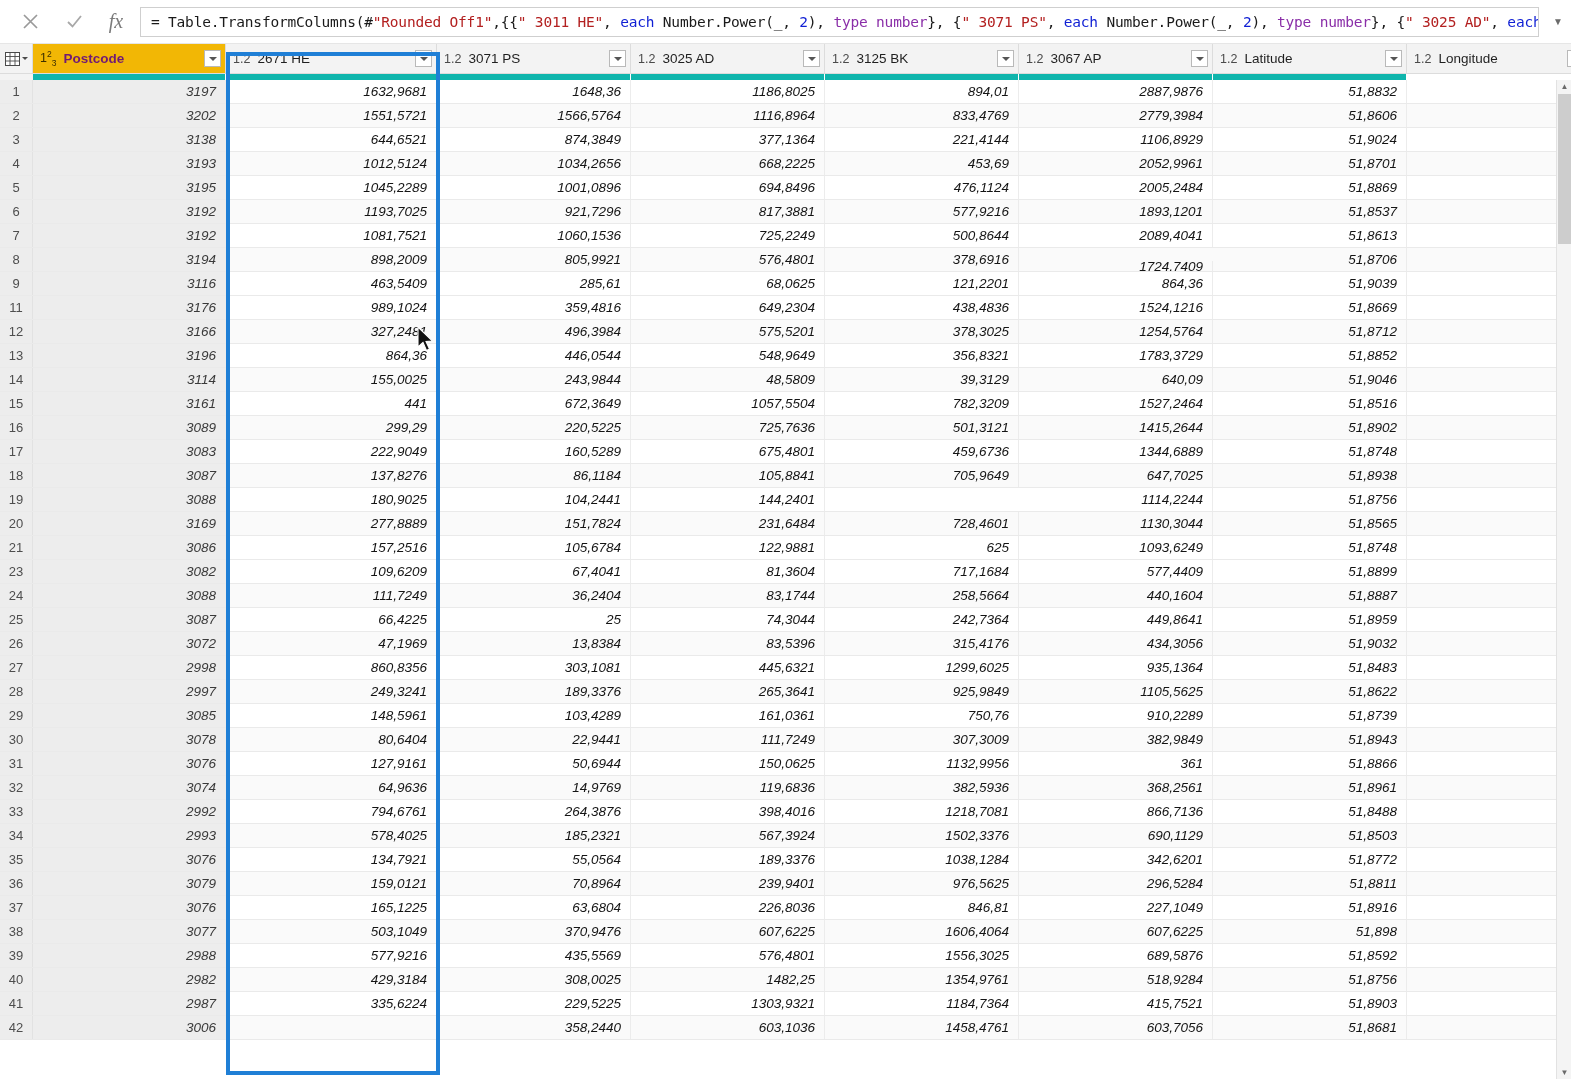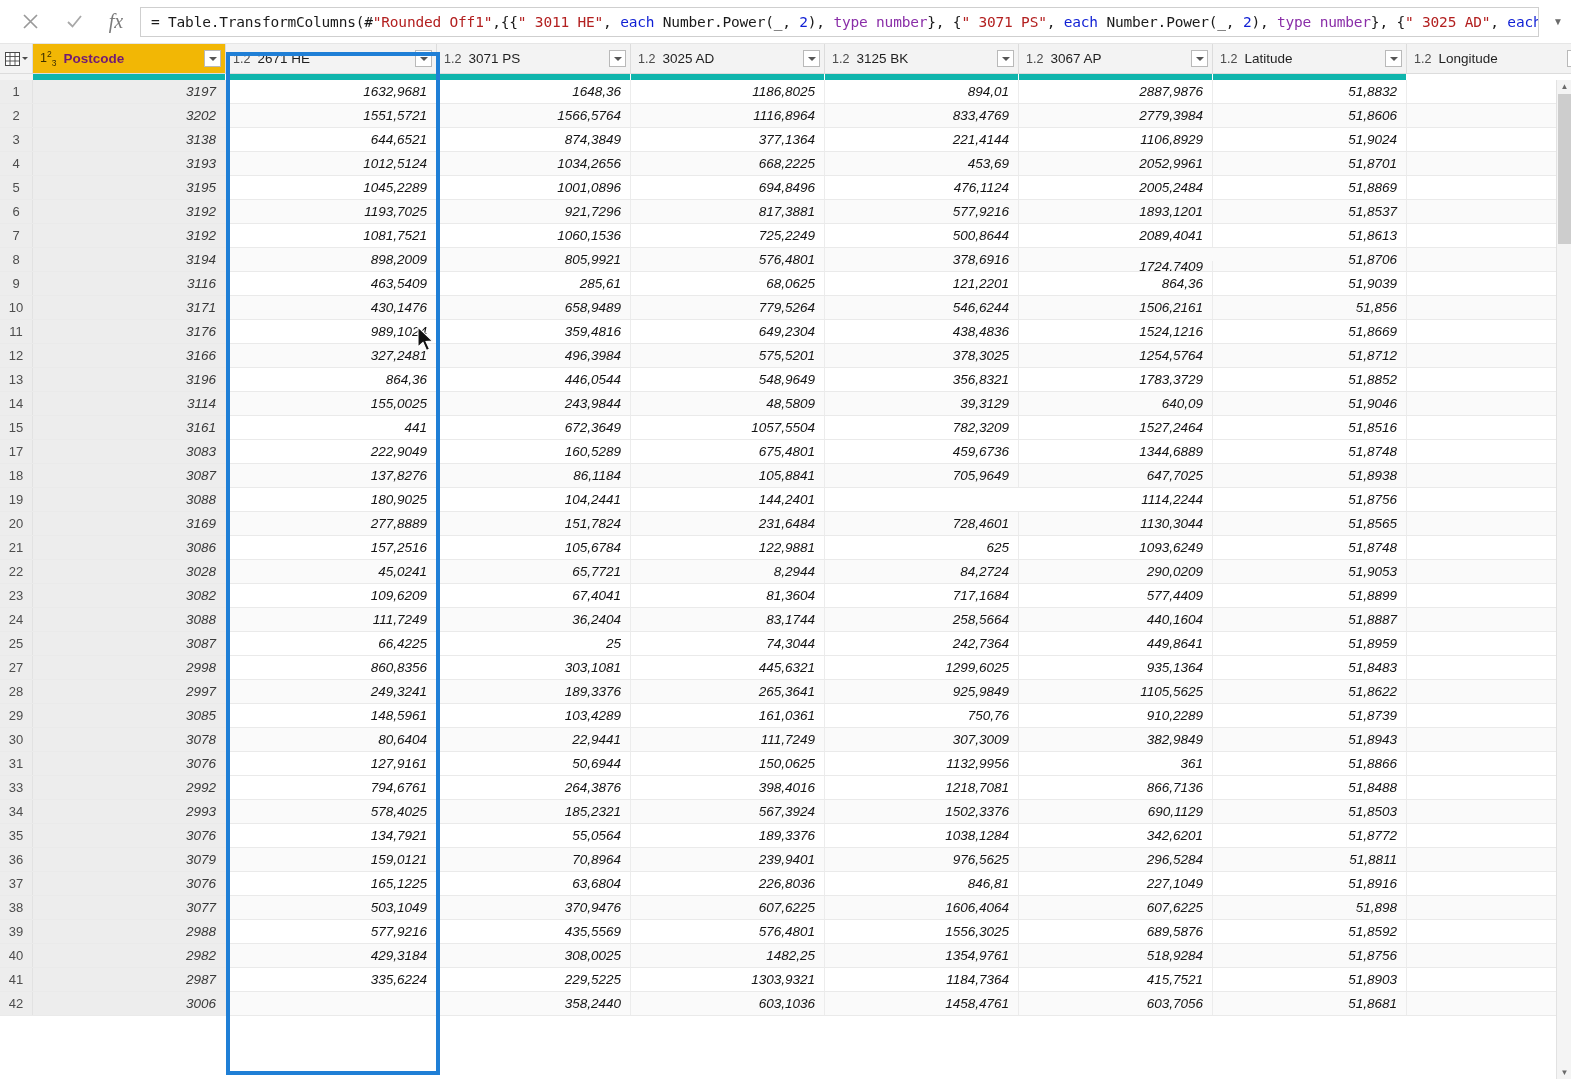--- a/index.html
+++ b/index.html
@@ -392,31 +392,20 @@
         <div class="rownum">9</div>
         <div class="cell postcode" style="width: 193px; min-width: 193px;">3116</div>
         <div class="cell" style="width: 211px; min-width: 211px;">463,5409</div>
         <div class="cell" style="width: 194px; min-width: 194px;">285,61</div>
         <div class="cell" style="width: 194px; min-width: 194px;">68,0625</div>
         <div class="cell" style="width: 194px; min-width: 194px;">121,2201</div>
         <div class="cell" style="width: 194px; min-width: 194px;">864,36</div>
         <div class="cell" style="width: 194px; min-width: 194px;">51,9039</div>
         <div class="cell" style="width: 182px; min-width: 182px;"></div>
       </div>
-      <div class="row alt">
-        <div class="rownum">10</div>
-        <div class="cell postcode" style="width: 193px; min-width: 193px;">3171</div>
-        <div class="cell" style="width: 211px; min-width: 211px;">430,1476</div>
-        <div class="cell" style="width: 194px; min-width: 194px;">658,9489</div>
-        <div class="cell" style="width: 194px; min-width: 194px;">779,5264</div>
-        <div class="cell" style="width: 194px; min-width: 194px;">546,6244</div>
-        <div class="cell" style="width: 194px; min-width: 194px;">1506,2161</div>
-        <div class="cell" style="width: 194px; min-width: 194px;">51,856</div>
-        <div class="cell" style="width: 182px; min-width: 182px;"></div>
-      </div>
       <div class="row">
         <div class="rownum">11</div>
         <div class="cell postcode" style="width: 193px; min-width: 193px;">3176</div>
         <div class="cell" style="width: 211px; min-width: 211px;">989,1024</div>
         <div class="cell" style="width: 194px; min-width: 194px;">359,4816</div>
         <div class="cell" style="width: 194px; min-width: 194px;">649,2304</div>
         <div class="cell" style="width: 194px; min-width: 194px;">438,4836</div>
         <div class="cell" style="width: 194px; min-width: 194px;">1524,1216</div>
         <div class="cell" style="width: 194px; min-width: 194px;">51,8669</div>
         <div class="cell" style="width: 182px; min-width: 182px;"></div>
@@ -458,20 +447,31 @@
         <div class="rownum">15</div>
         <div class="cell postcode" style="width: 193px; min-width: 193px;">3161</div>
         <div class="cell" style="width: 211px; min-width: 211px;">441</div>
         <div class="cell" style="width: 194px; min-width: 194px;">672,3649</div>
         <div class="cell" style="width: 194px; min-width: 194px;">1057,5504</div>
         <div class="cell" style="width: 194px; min-width: 194px;">782,3209</div>
         <div class="cell" style="width: 194px; min-width: 194px;">1527,2464</div>
         <div class="cell" style="width: 194px; min-width: 194px;">51,8516</div>
         <div class="cell" style="width: 182px; min-width: 182px;"></div>
       </div>
+      <div class="row alt">
+        <div class="rownum">16</div>
+        <div class="cell postcode" style="width: 193px; min-width: 193px;">3089</div>
+        <div class="cell" style="width: 211px; min-width: 211px;">299,29</div>
+        <div class="cell" style="width: 194px; min-width: 194px;">220,5225</div>
+        <div class="cell" style="width: 194px; min-width: 194px;">725,7636</div>
+        <div class="cell" style="width: 194px; min-width: 194px;">501,3121</div>
+        <div class="cell" style="width: 194px; min-width: 194px;">1415,2644</div>
+        <div class="cell" style="width: 194px; min-width: 194px;">51,8902</div>
+        <div class="cell" style="width: 182px; min-width: 182px;"></div>
+      </div>
       <div class="row">
         <div class="rownum">17</div>
         <div class="cell postcode" style="width: 193px; min-width: 193px;">3083</div>
         <div class="cell" style="width: 211px; min-width: 211px;">222,9049</div>
         <div class="cell" style="width: 194px; min-width: 194px;">160,5289</div>
         <div class="cell" style="width: 194px; min-width: 194px; text-align: right;">675,4801</div>
         <div class="cell" style="width: 194px; min-width: 194px;">459,6736</div>
         <div class="cell" style="width: 194px; min-width: 194px;">1344,6889</div>
         <div class="cell" style="width: 194px; min-width: 194px;">51,8748</div>
         <div class="cell" style="width: 182px; min-width: 182px;"></div>
@@ -513,31 +513,20 @@
         <div class="rownum">21</div>
         <div class="cell postcode" style="width: 193px; min-width: 193px;">3086</div>
         <div class="cell" style="width: 211px; min-width: 211px;">157,2516</div>
         <div class="cell" style="width: 194px; min-width: 194px;">105,6784</div>
         <div class="cell" style="width: 194px; min-width: 194px;">122,9881</div>
         <div class="cell" style="width: 194px; min-width: 194px;">625</div>
         <div class="cell" style="width: 194px; min-width: 194px;">1093,6249</div>
         <div class="cell" style="width: 194px; min-width: 194px;">51,8748</div>
         <div class="cell" style="width: 182px; min-width: 182px;"></div>
       </div>
-      <div class="row alt">
-        <div class="rownum">22</div>
-        <div class="cell postcode" style="width: 193px; min-width: 193px;">3028</div>
-        <div class="cell" style="width: 211px; min-width: 211px;">45,0241</div>
-        <div class="cell" style="width: 194px; min-width: 194px;">65,7721</div>
-        <div class="cell" style="width: 194px; min-width: 194px;">8,2944</div>
-        <div class="cell" style="width: 194px; min-width: 194px;">84,2724</div>
-        <div class="cell" style="width: 194px; min-width: 194px;">290,0209</div>
-        <div class="cell" style="width: 194px; min-width: 194px;">51,9053</div>
-        <div class="cell" style="width: 182px; min-width: 182px;"></div>
-      </div>
       <div class="row">
         <div class="rownum">23</div>
         <div class="cell postcode" style="width: 193px; min-width: 193px;">3082</div>
         <div class="cell" style="width: 211px; min-width: 211px;">109,6209</div>
         <div class="cell" style="width: 194px; min-width: 194px;">67,4041</div>
         <div class="cell" style="width: 194px; min-width: 194px;">81,3604</div>
         <div class="cell" style="width: 194px; min-width: 194px;">717,1684</div>
         <div class="cell" style="width: 194px; min-width: 194px;">577,4409</div>
         <div class="cell" style="width: 194px; min-width: 194px;">51,8899</div>
         <div class="cell" style="width: 182px; min-width: 182px;"></div>
@@ -557,20 +546,31 @@
         <div class="rownum">25</div>
         <div class="cell postcode" style="width: 193px; min-width: 193px;">3087</div>
         <div class="cell" style="width: 211px; min-width: 211px;">66,4225</div>
         <div class="cell" style="width: 194px; min-width: 194px;">25</div>
         <div class="cell" style="width: 194px; min-width: 194px;">74,3044</div>
         <div class="cell" style="width: 194px; min-width: 194px;">242,7364</div>
         <div class="cell" style="width: 194px; min-width: 194px;">449,8641</div>
         <div class="cell" style="width: 194px; min-width: 194px;">51,8959</div>
         <div class="cell" style="width: 182px; min-width: 182px;"></div>
       </div>
+      <div class="row alt">
+        <div class="rownum">26</div>
+        <div class="cell postcode" style="width: 193px; min-width: 193px;">3072</div>
+        <div class="cell" style="width: 211px; min-width: 211px;">47,1969</div>
+        <div class="cell" style="width: 194px; min-width: 194px;">13,8384</div>
+        <div class="cell" style="width: 194px; min-width: 194px;">83,5396</div>
+        <div class="cell" style="width: 194px; min-width: 194px;">315,4176</div>
+        <div class="cell" style="width: 194px; min-width: 194px;">434,3056</div>
+        <div class="cell" style="width: 194px; min-width: 194px;">51,9032</div>
+        <div class="cell" style="width: 182px; min-width: 182px;"></div>
+      </div>
       <div class="row">
         <div class="rownum">27</div>
         <div class="cell postcode" style="width: 193px; min-width: 193px;">2998</div>
         <div class="cell" style="width: 211px; min-width: 211px;">860,8356</div>
         <div class="cell" style="width: 194px; min-width: 194px;">303,1081</div>
         <div class="cell" style="width: 194px; min-width: 194px;">445,6321</div>
         <div class="cell" style="width: 194px; min-width: 194px;">1299,6025</div>
         <div class="cell" style="width: 194px; min-width: 194px;">935,1364</div>
         <div class="cell" style="width: 194px; min-width: 194px;">51,8483</div>
         <div class="cell" style="width: 182px; min-width: 182px;"></div>
@@ -612,20 +612,31 @@
         <div class="rownum">31</div>
         <div class="cell postcode" style="width: 193px; min-width: 193px;">3076</div>
         <div class="cell" style="width: 211px; min-width: 211px;">127,9161</div>
         <div class="cell" style="width: 194px; min-width: 194px;">50,6944</div>
         <div class="cell" style="width: 194px; min-width: 194px;">150,0625</div>
         <div class="cell" style="width: 194px; min-width: 194px;">1132,9956</div>
         <div class="cell" style="width: 194px; min-width: 194px;">361</div>
         <div class="cell" style="width: 194px; min-width: 194px;">51,8866</div>
         <div class="cell" style="width: 182px; min-width: 182px;"></div>
       </div>
+      <div class="row alt">
+        <div class="rownum">32</div>
+        <div class="cell postcode" style="width: 193px; min-width: 193px;">3074</div>
+        <div class="cell" style="width: 211px; min-width: 211px;">64,9636</div>
+        <div class="cell" style="width: 194px; min-width: 194px;">14,9769</div>
+        <div class="cell" style="width: 194px; min-width: 194px;">119,6836</div>
+        <div class="cell" style="width: 194px; min-width: 194px;">382,5936</div>
+        <div class="cell" style="width: 194px; min-width: 194px;">368,2561</div>
+        <div class="cell" style="width: 194px; min-width: 194px;">51,8961</div>
+        <div class="cell" style="width: 182px; min-width: 182px;"></div>
+      </div>
       <div class="row">
         <div class="rownum">33</div>
         <div class="cell postcode" style="width: 193px; min-width: 193px;">2992</div>
         <div class="cell" style="width: 211px; min-width: 211px;">794,6761</div>
         <div class="cell" style="width: 194px; min-width: 194px;">264,3876</div>
         <div class="cell" style="width: 194px; min-width: 194px;">398,4016</div>
         <div class="cell" style="width: 194px; min-width: 194px;">1218,7081</div>
         <div class="cell" style="width: 194px; min-width: 194px;">866,7136</div>
         <div class="cell" style="width: 194px; min-width: 194px;">51,8488</div>
         <div class="cell" style="width: 182px; min-width: 182px;"></div>

